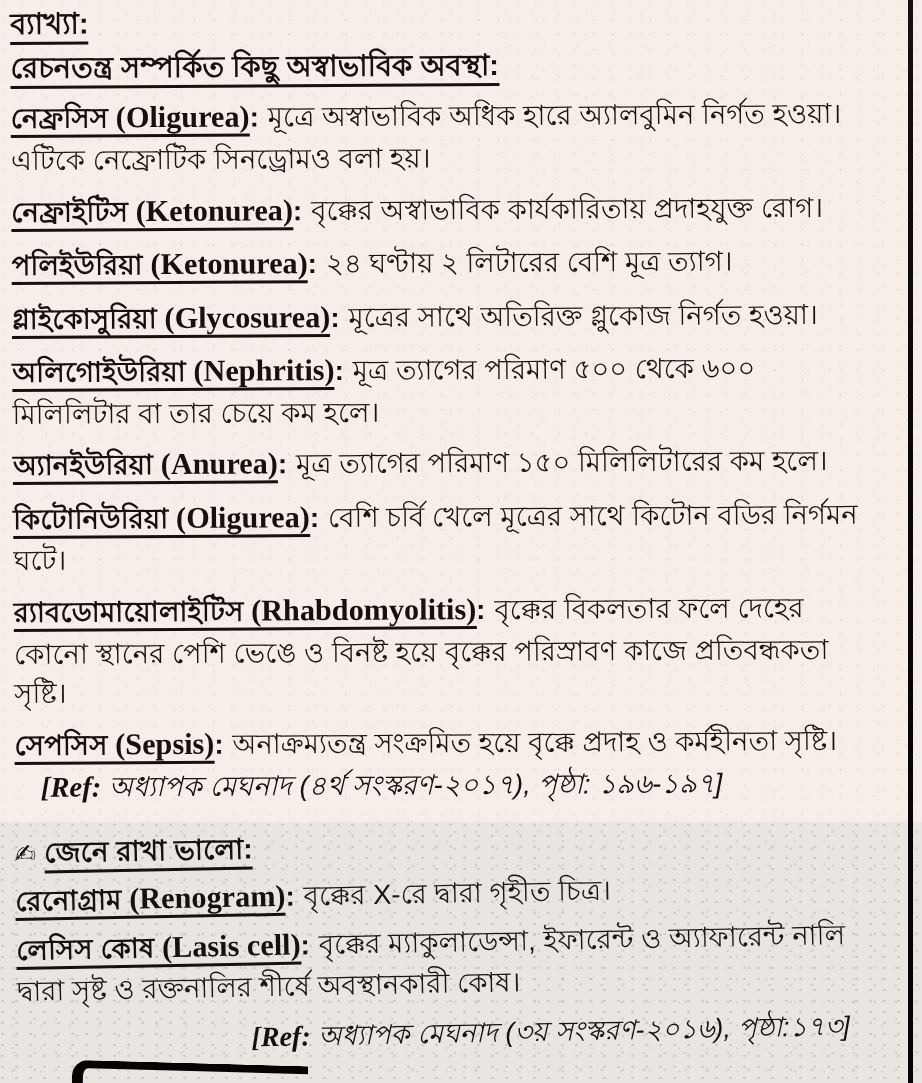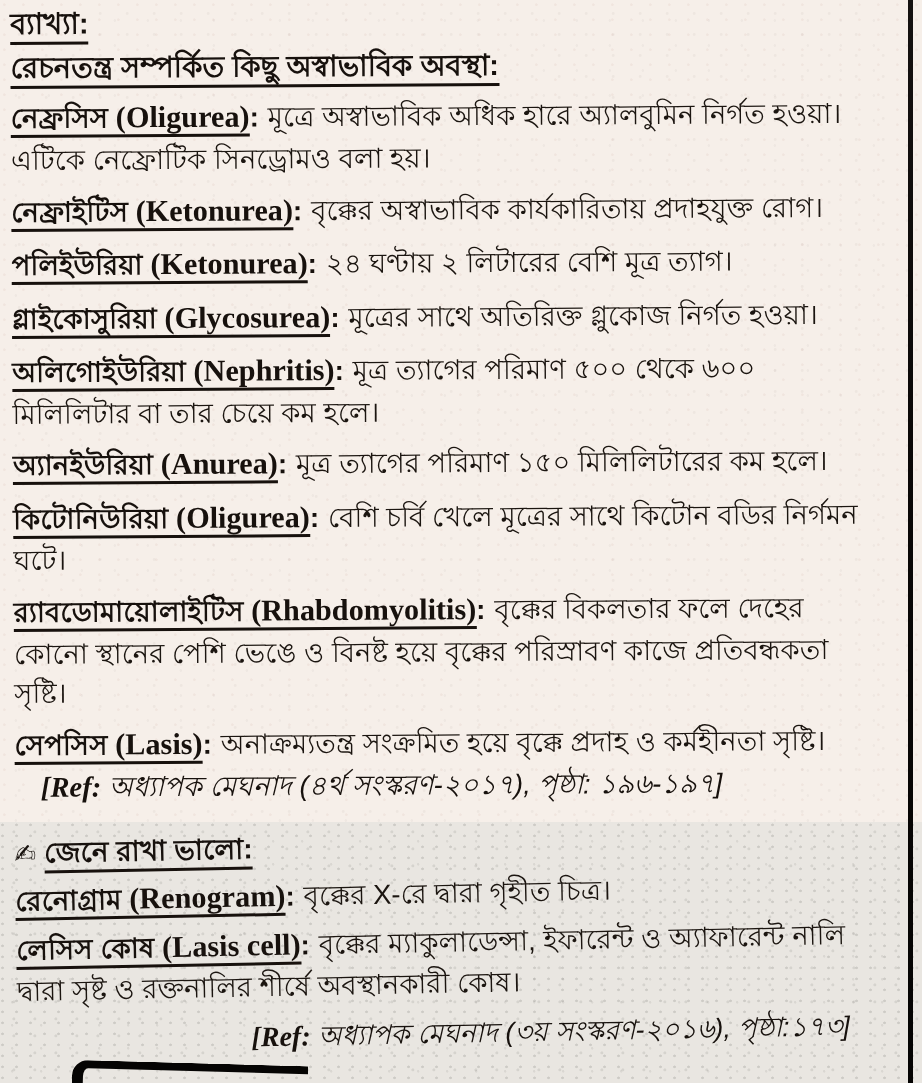--- a/index.html
+++ b/index.html
@@ -136,21 +136,21 @@
 
     <p class="def">
       <span class="term"><span class="bn">কিটোনিউরিয়া</span> <span class="en">(Oligurea)</span></span><span class="colon">:</span><span class="desc">বেশি চর্বি খেলে মূত্রের সাথে কিটোন বডির নির্গমন ঘটে।</span>
     </p>
 
     <p class="def">
       <span class="term"><span class="bn">র‍্যাবডোমায়োলাইটিস</span> <span class="en">(Rhabdomyolitis)</span></span><span class="colon">:</span><span class="desc">বৃক্কের বিকলতার ফলে দেহের কোনো স্থানের পেশি ভেঙে ও বিনষ্ট হয়ে বৃক্কের পরিস্রাবণ কাজে প্রতিবন্ধকতা সৃষ্টি।</span>
     </p>
 
     <p class="def">
-      <span class="term"><span class="bn">সেপসিস</span> <span class="en">(Lasis)</span></span><span class="colon">:</span><span class="desc">অনাক্রম্যতন্ত্র সংক্রমিত হয়ে বৃক্কে প্রদাহ ও কর্মহীনতা সৃষ্টি।</span>
+      <span class="term"><span class="bn">সেপসিস</span> <span class="en">(Sepsis)</span></span><span class="colon">:</span><span class="desc">অনাক্রম্যতন্ত্র সংক্রমিত হয়ে বৃক্কে প্রদাহ ও কর্মহীনতা সৃষ্টি।</span>
       <span class="ref ref-inline"><span class="ref-label">[Ref:</span><span> অধ্যাপক মেঘনাদ (৪র্থ সংস্করণ-২০১৭), পৃষ্ঠা: ১৯৬-১৯৭]</span></span>
     </p>
 
   </div>
 
   <div class="know-block">
     <div class="know-inner">
 
       <p class="know-heading"><span class="know-bullet">✍</span><span class="u">জেনে রাখা ভালো:</span></p>
 

